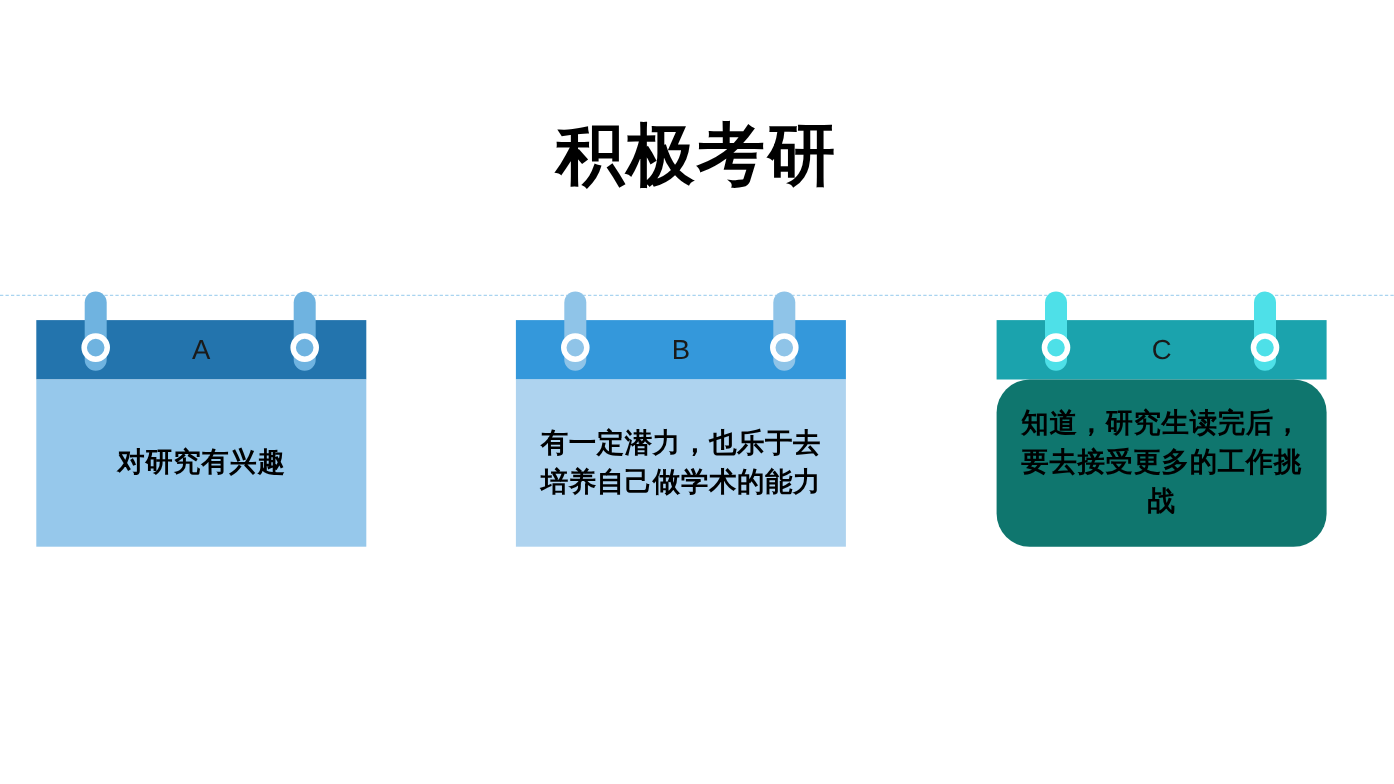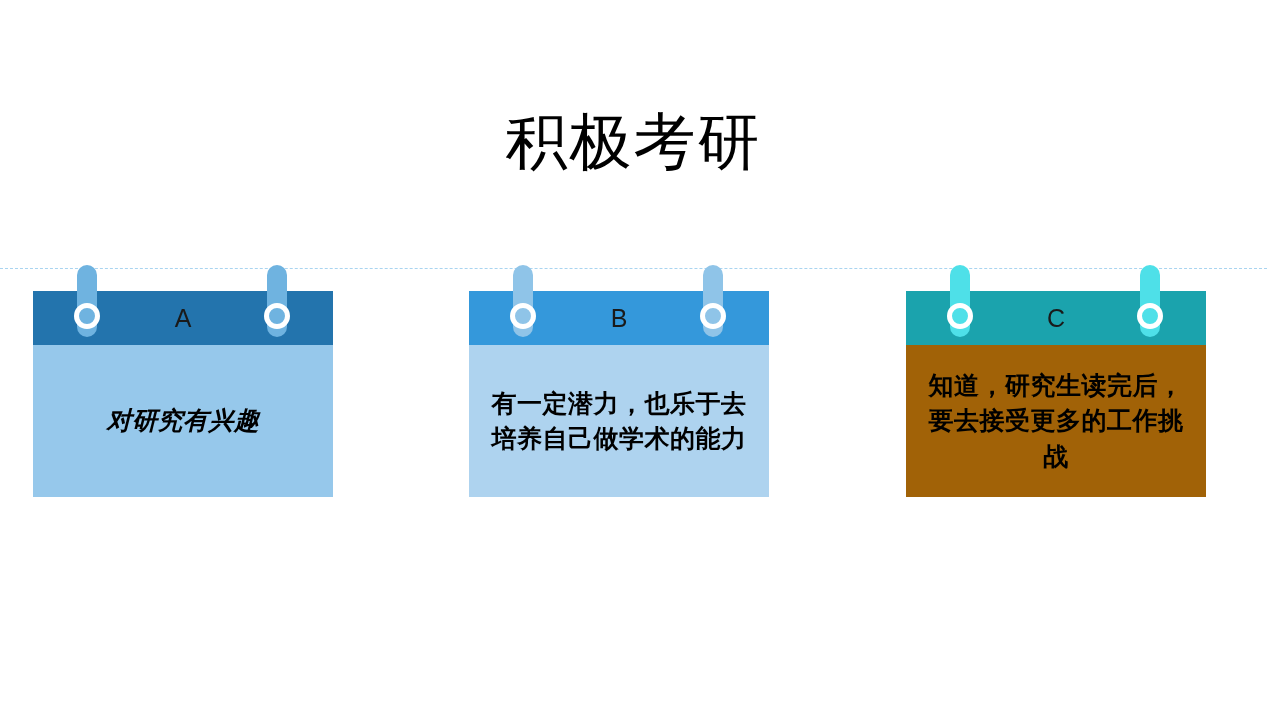--- a/index.html
+++ b/index.html
@@ -16,21 +16,21 @@
   }
 
   
   #slide-title {
     position: absolute;
     left: 0;
     top: 108px;
     width: 1267px;
     text-align: center;
     font-size: 62px;
-    font-weight: normal;
+    font-weight: bold;
     color: #000000;
     letter-spacing: 2px;
     line-height: 1.1;
     white-space: nowrap;
   }
 
   
   #guideline {
     position: absolute;
     left: 0;
@@ -132,21 +132,21 @@
 <body style="background: rgb(255, 255, 255);">
 
 <div id="slide-title">积极考研</div>
 
 <div id="guideline" style="border-top-color: rgb(169, 212, 240);"></div>
 
 <div class="card" id="card-a">
   <div class="card-header" style="background: rgb(35, 116, 173);">
     <span class="card-letter">A</span>
   </div>
-  <div class="card-body" style="background: rgb(150, 200, 235); font-style: italic;">
+  <div class="card-body" style="background: rgb(150, 200, 235);">
     <span class="card-text">对研究有兴趣</span>
   </div>
   <div class="ring ring-left">
     <div class="pill" style="background: rgb(111, 179, 224);"></div>
     <div class="collar" style="border-color: rgb(255, 255, 255);"></div>
   </div>
   <div class="ring ring-right">
     <div class="pill" style="background: rgb(111, 179, 224);"></div>
     <div class="collar" style="border-color: rgb(255, 255, 255);"></div>
   </div>
@@ -166,21 +166,21 @@
   <div class="ring ring-right">
     <div class="pill" style="background: rgb(143, 196, 232);"></div>
     <div class="collar" style="border-color: rgb(255, 255, 255);"></div>
   </div>
 </div>
 
 <div class="card" id="card-c">
   <div class="card-header" style="background: rgb(27, 163, 173);">
     <span class="card-letter">C</span>
   </div>
-  <div class="card-body" style="background: #a16207;">
+  <div class="card-body" style="background: #0f766e; border-radius: 30px;">
     <span class="card-text">知道，研究生读完后，要去接受更多的工作挑战</span>
   </div>
   <div class="ring ring-left">
     <div class="pill" style="background: rgb(78, 224, 232);"></div>
     <div class="collar" style="border-color: rgb(255, 255, 255);"></div>
   </div>
   <div class="ring ring-right">
     <div class="pill" style="background: rgb(78, 224, 232);"></div>
     <div class="collar" style="border-color: rgb(255, 255, 255);"></div>
   </div>

